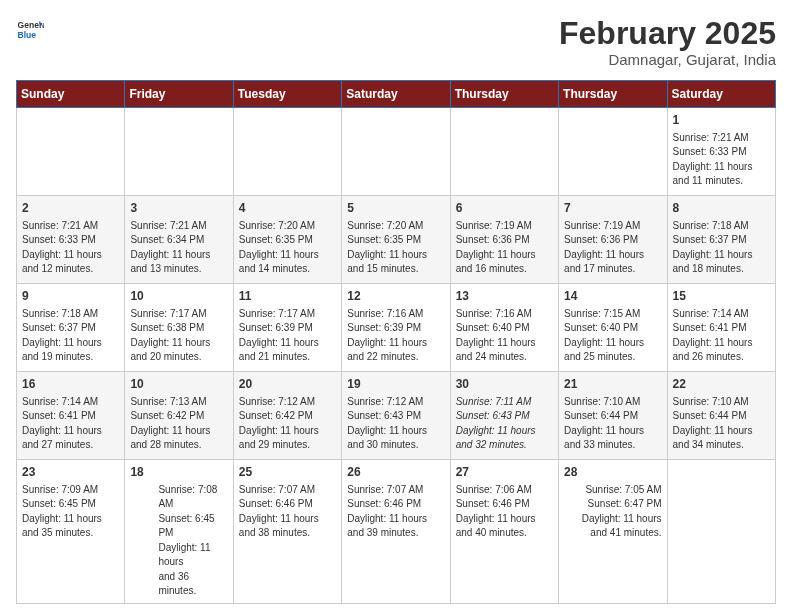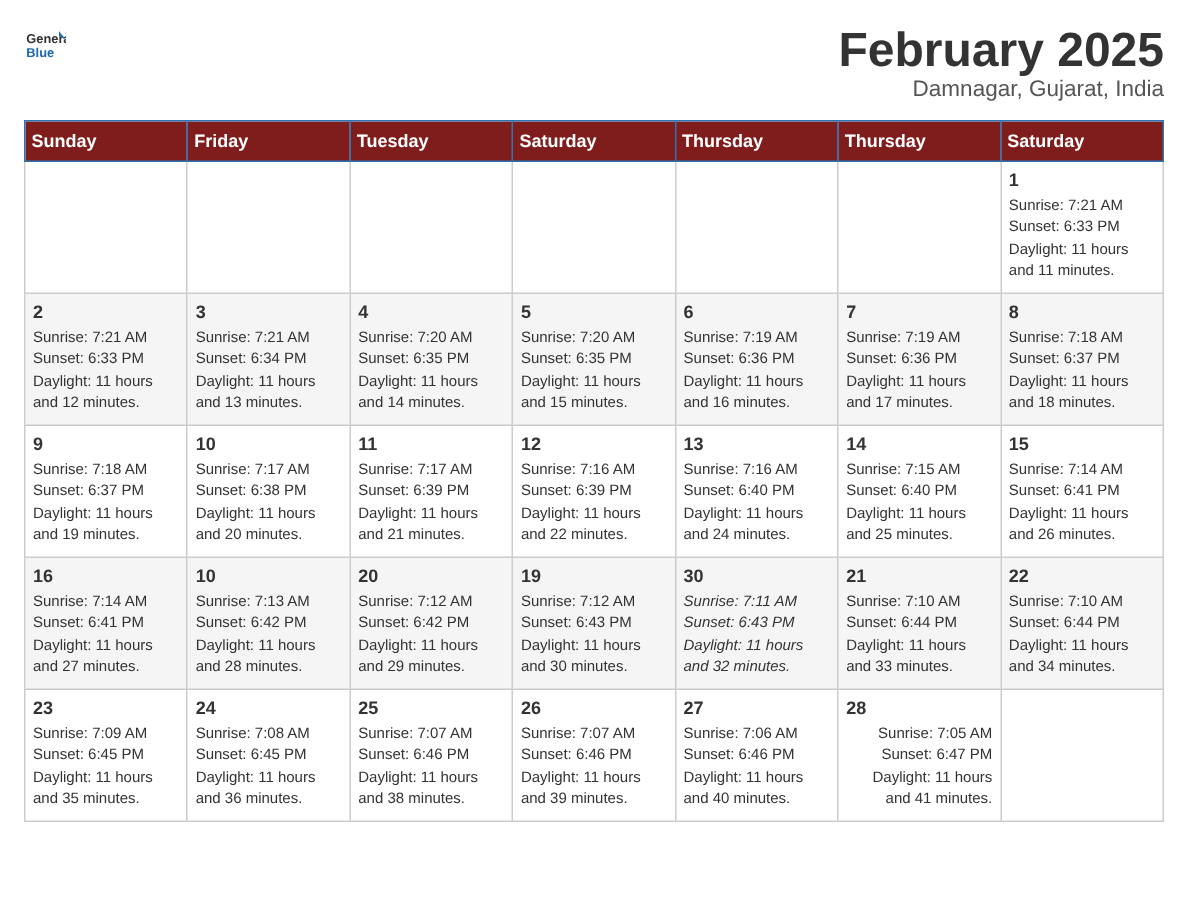--- a/index.html
+++ b/index.html
@@ -283,22 +283,22 @@
       </tr>
       <tr>
         <td>
           <span class="day-number">23</span>
           <div class="day-info" style="white-space: pre-line;">Sunrise: 7:09 AM
 Sunset: 6:45 PM
 Daylight: 11 hours
 and 35 minutes.</div>
         </td>
         <td>
-          <span class="day-number">24</span>
-          <div class="day-info" style="white-space: pre-line;">Sunrise: 7:08 AM
+          <span class="day-number">18</span>
+          <div class="day-info" style="white-space: pre-line; margin-left: 28px;">Sunrise: 7:08 AM
 Sunset: 6:45 PM
 Daylight: 11 hours
 and 36 minutes.</div>
         </td>
         <td>
           <span class="day-number">25</span>
           <div class="day-info" style="white-space: pre-line;">Sunrise: 7:07 AM
 Sunset: 6:46 PM
 Daylight: 11 hours
 and 38 minutes.</div>

